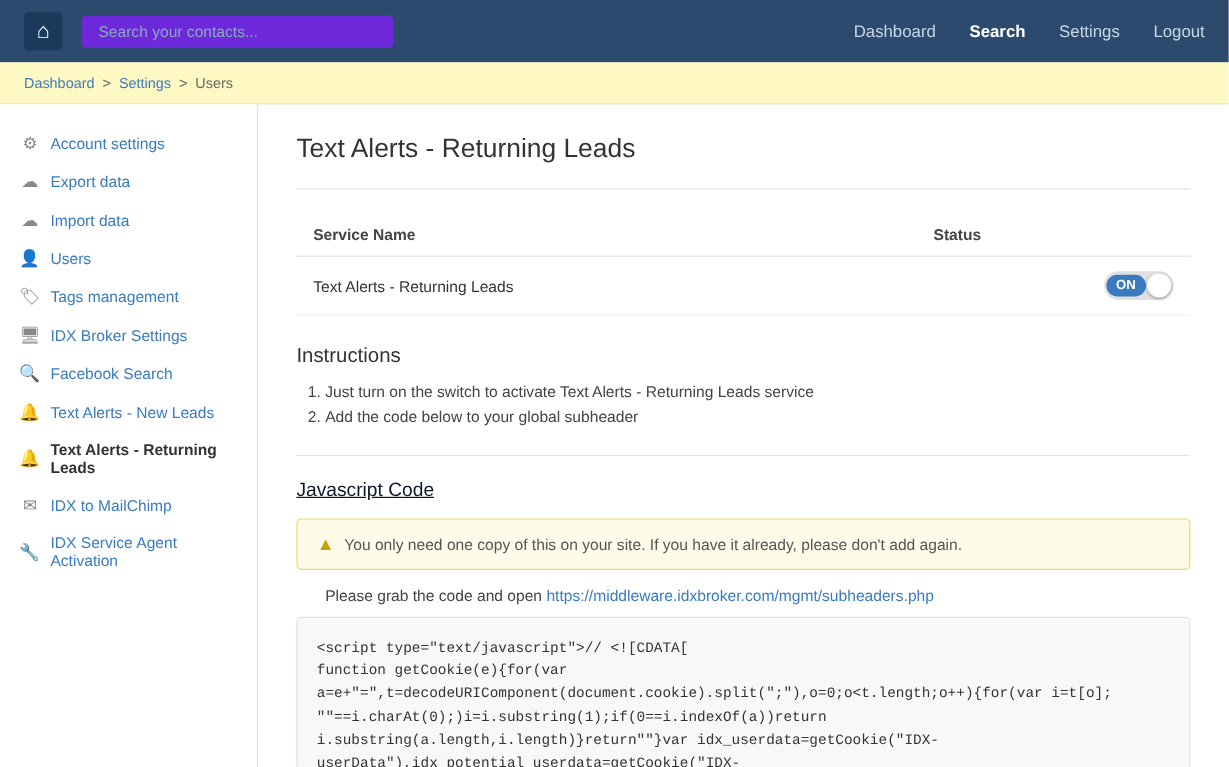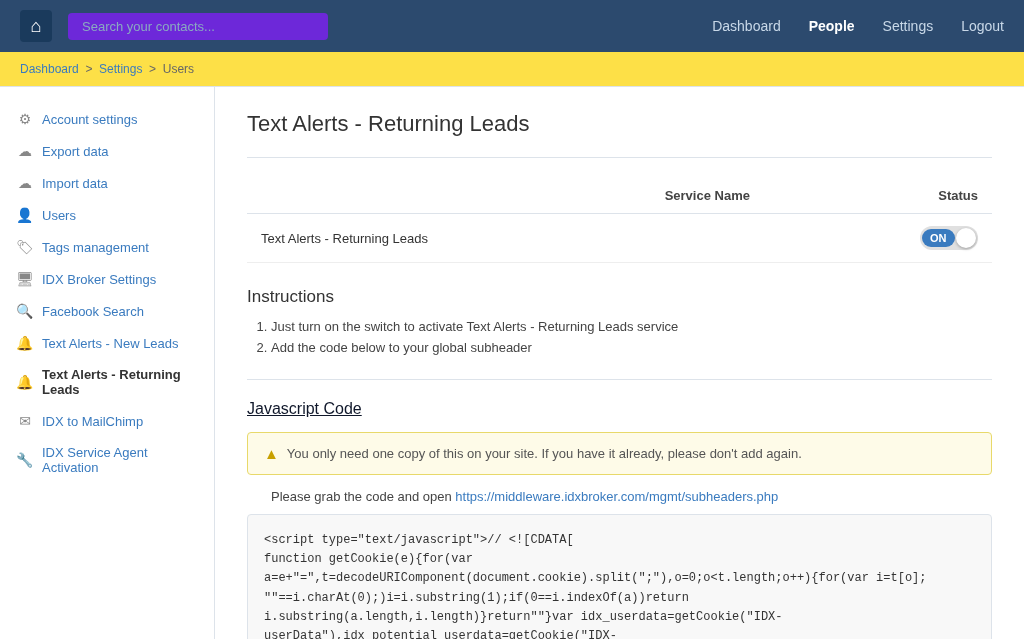--- a/index.html
+++ b/index.html
@@ -40,21 +40,21 @@
       font-size: 14px;
       cursor: pointer;
     }
     .nav-link.active { color: #fff; font-weight: bold; }
 
     
     .breadcrumb {
       padding: 10px 20px;
       font-size: 12px;
       color: #666;
-      background: #fde047;
+      background: #fef9c3;
       border-bottom: 1px solid #dde3ea;
     }
     .breadcrumb a { color: #3a7bbf; text-decoration: none; }
 
     
     .layout { display: flex; min-height: calc(639px - 52px - 34px); }
 
     
     .sidebar {
       width: 215px;
@@ -96,21 +96,21 @@
       margin-bottom: 20px;
     }
 
     
     .service-table {
       width: 100%;
       border-collapse: collapse;
       margin-bottom: 24px;
     }
     .service-table th {
-      text-align: right;
+      text-align: left;
       padding: 10px 14px;
       font-size: 13px;
       font-weight: bold;
       color: #444;
       border-bottom: 1px solid #dde3ea;
     }
     .service-table th.status-col { }
     .service-table td {
       padding: 12px 14px;
       border-bottom: 1px solid #eee;
@@ -224,21 +224,21 @@
 
 <header class="header">
   <div class="header-left">
     <div class="logo">
       <span>⌂</span>
     </div>
     <input class="search-bar" type="text" placeholder="Search your contacts..." style="">
   </div>
   <nav class="header-nav">
     <a class="nav-link">Dashboard</a>
-    <a class="nav-link active">People</a>
+    <a class="nav-link active">Search</a>
     <a class="nav-link">Settings</a>
     <a class="nav-link">Logout</a>
   </nav>
 </header>
 
 <div class="breadcrumb">
   <a href="#">Dashboard</a>
   &nbsp;&gt;&nbsp;
   <a href="#">Settings</a>
   &nbsp;&gt;&nbsp;

